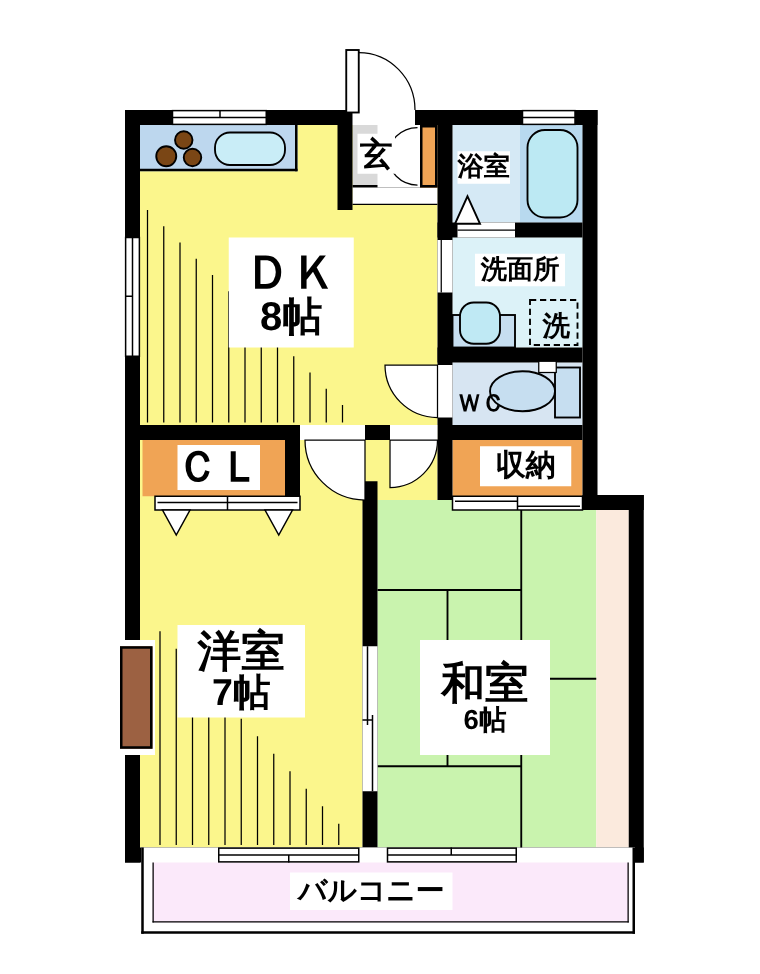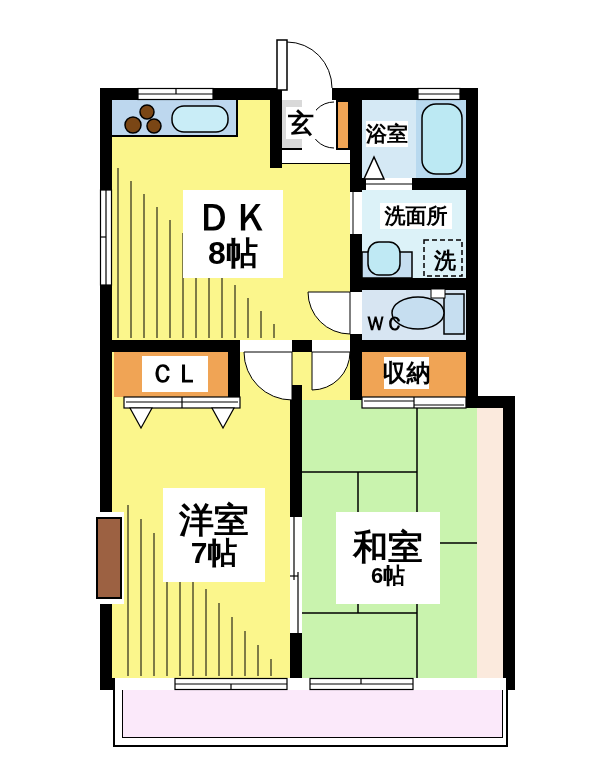--- a/index.html
+++ b/index.html
@@ -204,28 +204,31 @@
   </div>
   <div class="lbl" style="left:380px;top:203px;width:72px;height:26px;font-size:21px;">
     <span>洗面所</span>
   </div>
   <div class="lbl clear" style="left:432px;top:247px;width:26px;height:28px;font-size:22px;">
     <span>洗</span>
   </div>
   <div class="lbl clear" style="left:364px;top:312px;width:42px;height:24px;font-size:19px;">
     <span>ＷＣ</span>
   </div>
-  <div class="lbl" style="left:142px;top:356px;width:66px;height:36px;font-size:25px;">
+  <div class="lbl" style="left:142px;top:356px;width:66px;height:36px;font-size:34px;">
     <span>ＣＬ</span>
   </div>
-  <div class="lbl" style="left:384px;top:357px;width:45px;height:32px;font-size:24px;">
+  <div class="lbl" style="left:384px;top:357px;width:73px;height:32px;font-size:24px;">
     <span>収納</span>
   </div>
-  <div class="lbl" style="left:142px;top:488px;width:102px;height:94px;margin-left:21px;">
+  <div class="lbl" style="left:142px;top:500px;width:102px;height:74px;">
     <span style="font-size:35px;">洋室</span>
     <span style="font-size:30px;">7帖</span>
   </div>
   <div class="lbl" style="left:336px;top:512px;width:104px;height:92px;">
     <span style="font-size:35px;">和室</span>
     <span style="font-size:22px;">6帖</span>
   </div>
+  <div class="lbl" style="left:232px;top:698px;width:130px;height:30px;font-size:23px;">
+    <span>バルコニー</span>
+  </div>
 
 </div>
 
 </body></html>

